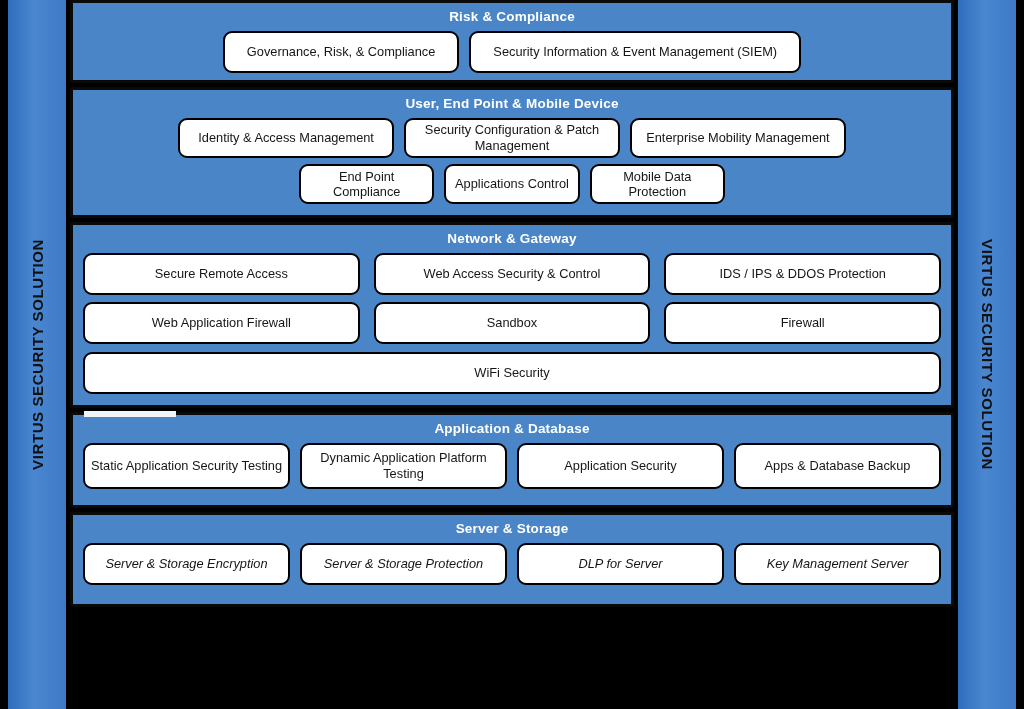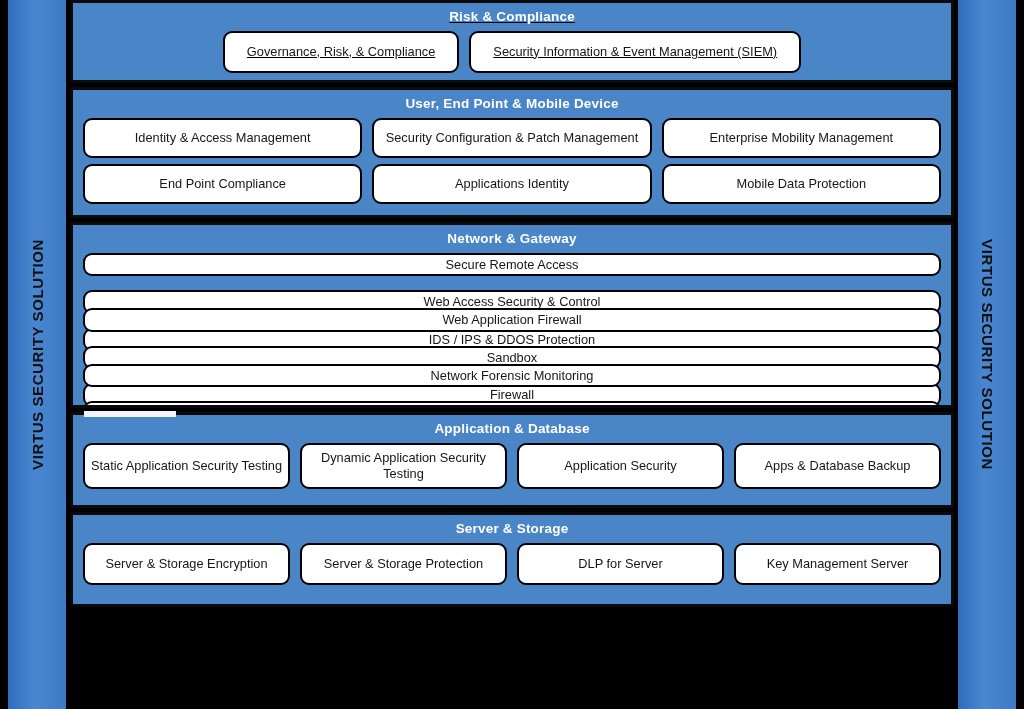--- a/index.html
+++ b/index.html
@@ -103,47 +103,47 @@
     font-size: 12.8px;
     color: #161616;
     line-height: 1.22;
     padding: 2px 4px;
     box-sizing: border-box;
     flex: 1 1 0;
     min-width: 0;
   }
 
   
-  #sec-risk        { flex: 0 0 83px; text-decoration: underline; }
-  #sec-user        { flex: 0 0 131px; }
+  #sec-risk        { flex: 0 0 83px; }
+  #sec-user        { flex: 0 0 131px; align-items: center; }
   #sec-network     { flex: 0 0 186px; justify-content: center; }
   #sec-app         { flex: 0 0 96px; }
   #sec-platform    { flex: 0 0 94px; }
   #sec-server      { flex: 0 0 95px; margin-bottom: 0; border-bottom-width: 3px; }
 
   
   #sec-risk .row { justify-content: center; }
   #sec-risk .card { flex: 0 0 auto; padding: 0 22px; height: 42px; }
 
   
   #sec-user .card { height: 40px; }
 
   
-  #sec-network .row { gap: 14px; flex-direction: column; }
+  #sec-network .row { gap: 14px; }
   #sec-network .card { height: 42px; }
 
   
   #sec-app .card { height: 46px; }
 
   
   #sec-platform .row { justify-content: center; gap: 34px; }
   #sec-platform .card { flex: 0 0 auto; padding: 0 26px; height: 44px; }
 
   
-  #sec-server .card { height: 42px; }
+  #sec-server .card { height: 42px; font-style: italic; }
 
   
   #artifact {
     position: absolute;
     left: 84px;
     top: 411px;
     width: 92px;
     height: 6px;
     background: #f2f5f8;
   }
@@ -173,48 +173,47 @@
 
     <div class="section" id="sec-user">
       <div class="sec-title">User, End Point &amp; Mobile Device</div>
       <div class="row">
         <div class="card">Identity &amp; Access Management</div>
         <div class="card">Security Configuration &amp; Patch Management</div>
         <div class="card">Enterprise Mobility Management</div>
       </div>
       <div class="row">
         <div class="card">End Point Compliance</div>
-        <div class="card">Applications Identity</div>
+        <div class="card">Applications Control</div>
         <div class="card">Mobile Data Protection</div>
       </div>
     </div>
 
     <div class="section" id="sec-network">
       <div class="sec-title">Network &amp; Gateway</div>
       <div class="row">
         <div class="card">Secure Remote Access</div>
         <div class="card">Web Access Security &amp; Control</div>
         <div class="card">IDS / IPS &amp; DDOS Protection</div>
       </div>
       <div class="row">
         <div class="card">Web Application Firewall</div>
         <div class="card">Sandbox</div>
         <div class="card">Firewall</div>
       </div>
       <div class="row">
-        <div class="card">Network Forensic Monitoring</div>
         <div class="card">WiFi Security</div>
       </div>
     </div>
 
     <div class="section" id="sec-app">
       <div class="sec-title">Application  &amp; Database</div>
       <div class="row">
         <div class="card">Static Application Security Testing</div>
-        <div class="card">Dynamic Application Security Testing</div>
+        <div class="card">Dynamic Application Platform Testing</div>
         <div class="card">Application Security</div>
         <div class="card">Apps &amp; Database Backup</div>
       </div>
     </div>
 
 
     <div class="section" id="sec-server">
       <div class="sec-title">Server &amp; Storage</div>
       <div class="row">
         <div class="card">Server &amp; Storage Encryption</div>

